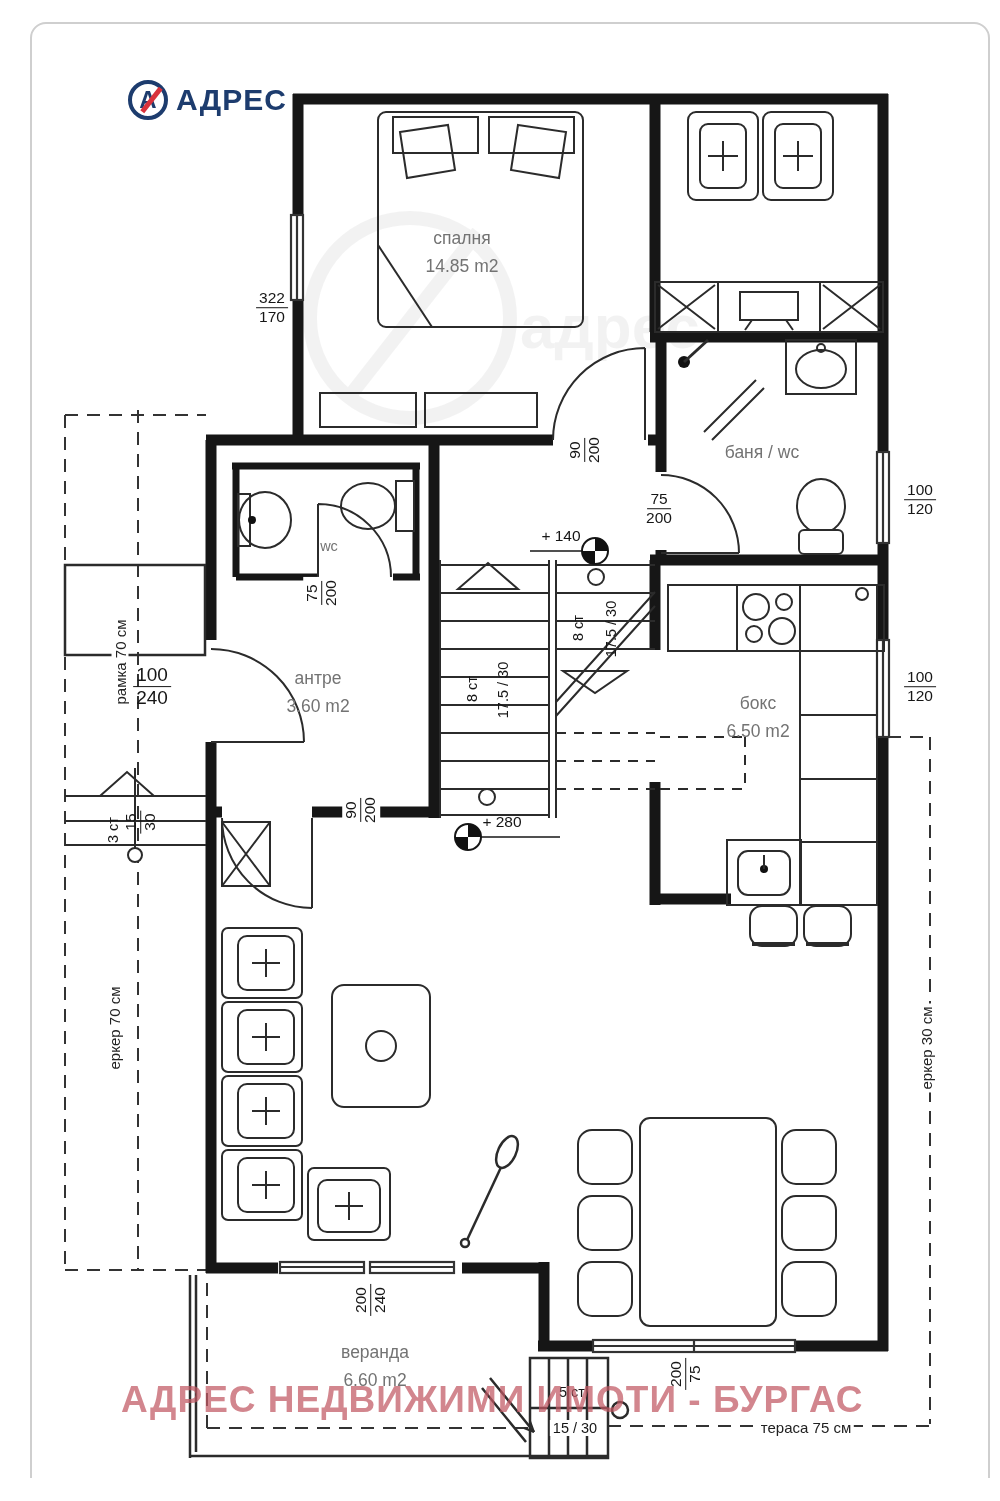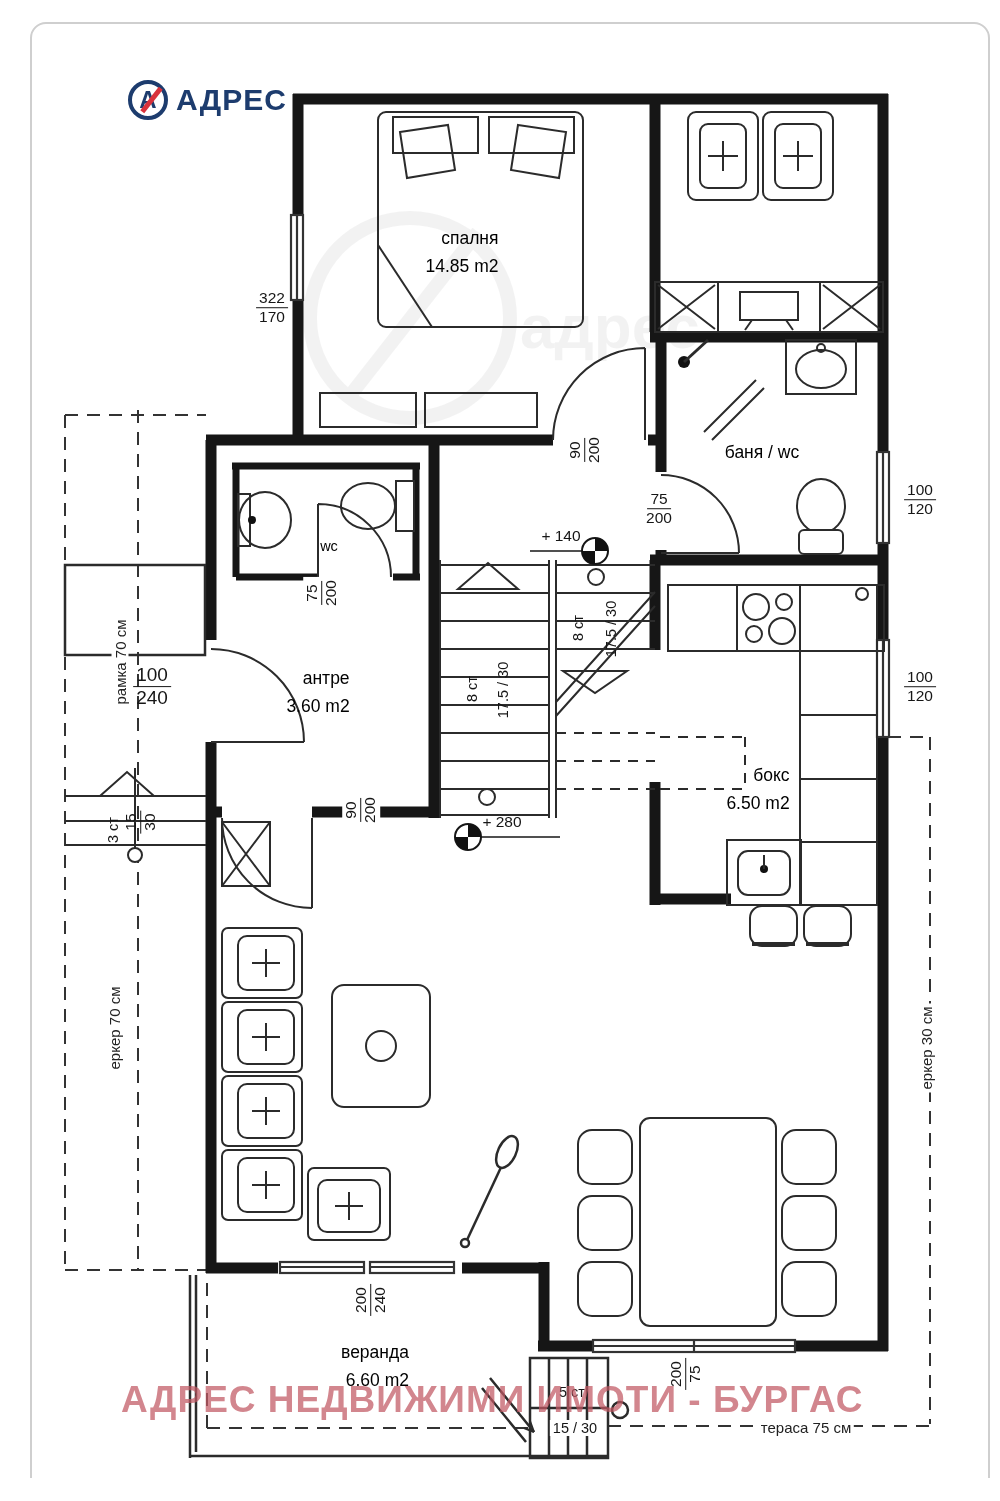--- a/index.html
+++ b/index.html
@@ -8,21 +8,21 @@
   #frame{position:absolute;left:30px;top:22px;width:956px;height:1468px;border:2px solid #cfcfcf;border-radius:16px;}
   
   #logo{position:absolute;left:128px;top:80px;display:flex;align-items:center;gap:8px;}
   #logo .mark{position:relative;width:40px;height:40px;border:4px solid #1d3c6e;border-radius:50%;box-sizing:border-box;background:#fff;}
   #logo .mark .a{position:absolute;left:0;top:2px;width:100%;text-align:center;font-weight:bold;font-size:24px;color:#1d3c6e;}
   #logo .mark .slash{position:absolute;left:17px;top:1px;width:5px;height:30px;background:#d8323c;transform:rotate(38deg);}
   #logo .brand{font-weight:bold;font-size:30px;color:#1d3c6e;letter-spacing:1px;}
   
   .pl{position:absolute;transform:translate(-50%,-50%);white-space:nowrap;}
   .pl.rot{transform:translate(-50%,-50%) rotate(-90deg);}
-  .room-label{text-align:right;font-size:17.5px;line-height:28px;color:#000000;}
+  .room-label{text-align:center;font-size:17.5px;line-height:28px;color:#737373;}
   .frac{display:flex;flex-direction:column;align-items:center;font-size:15.5px;line-height:1.18;color:#161616;}
   .frac .num{border-bottom:1.7px solid #161616;padding:0 3px;}
   .frac.big{font-size:19px;}
   .slabel{font-size:14.5px;color:#161616;}
   .level-label{font-size:15.5px;color:#161616;}
   .ann{font-size:15px;color:#222;}
   .wbg{background:#fff;padding:0 3px;}
   #watermark{position:absolute;left:121px;top:1379px;font-size:37px;font-weight:bold;letter-spacing:1px;white-space:nowrap;opacity:.72;}
   svg{position:absolute;left:0;top:0;}
 </style>
@@ -266,21 +266,21 @@
   <div class="pl room-label" style="left:762px;top:452px">
     <div>баня / wc</div>
   </div>
   <div class="pl room-label" style="left:329px;top:546px;font-size:14.5px">
     <div>wc</div>
   </div>
   <div class="pl room-label" style="left:318px;top:692px">
     <div>антре</div>
       <div>3.60 m2</div>
   </div>
-  <div class="pl room-label" style="left:758px;top:789px">
+  <div class="pl room-label" style="left:758px;top:717px">
     <div>бокс</div>
       <div>6.50 m2</div>
   </div>
   <div class="pl room-label" style="left:375px;top:1366px">
     <div>веранда</div>
       <div>6.60 m2</div>
   </div>
 
   <div class="pl frac" style="left:272px;top:308px">
     <span class="num">322</span>

